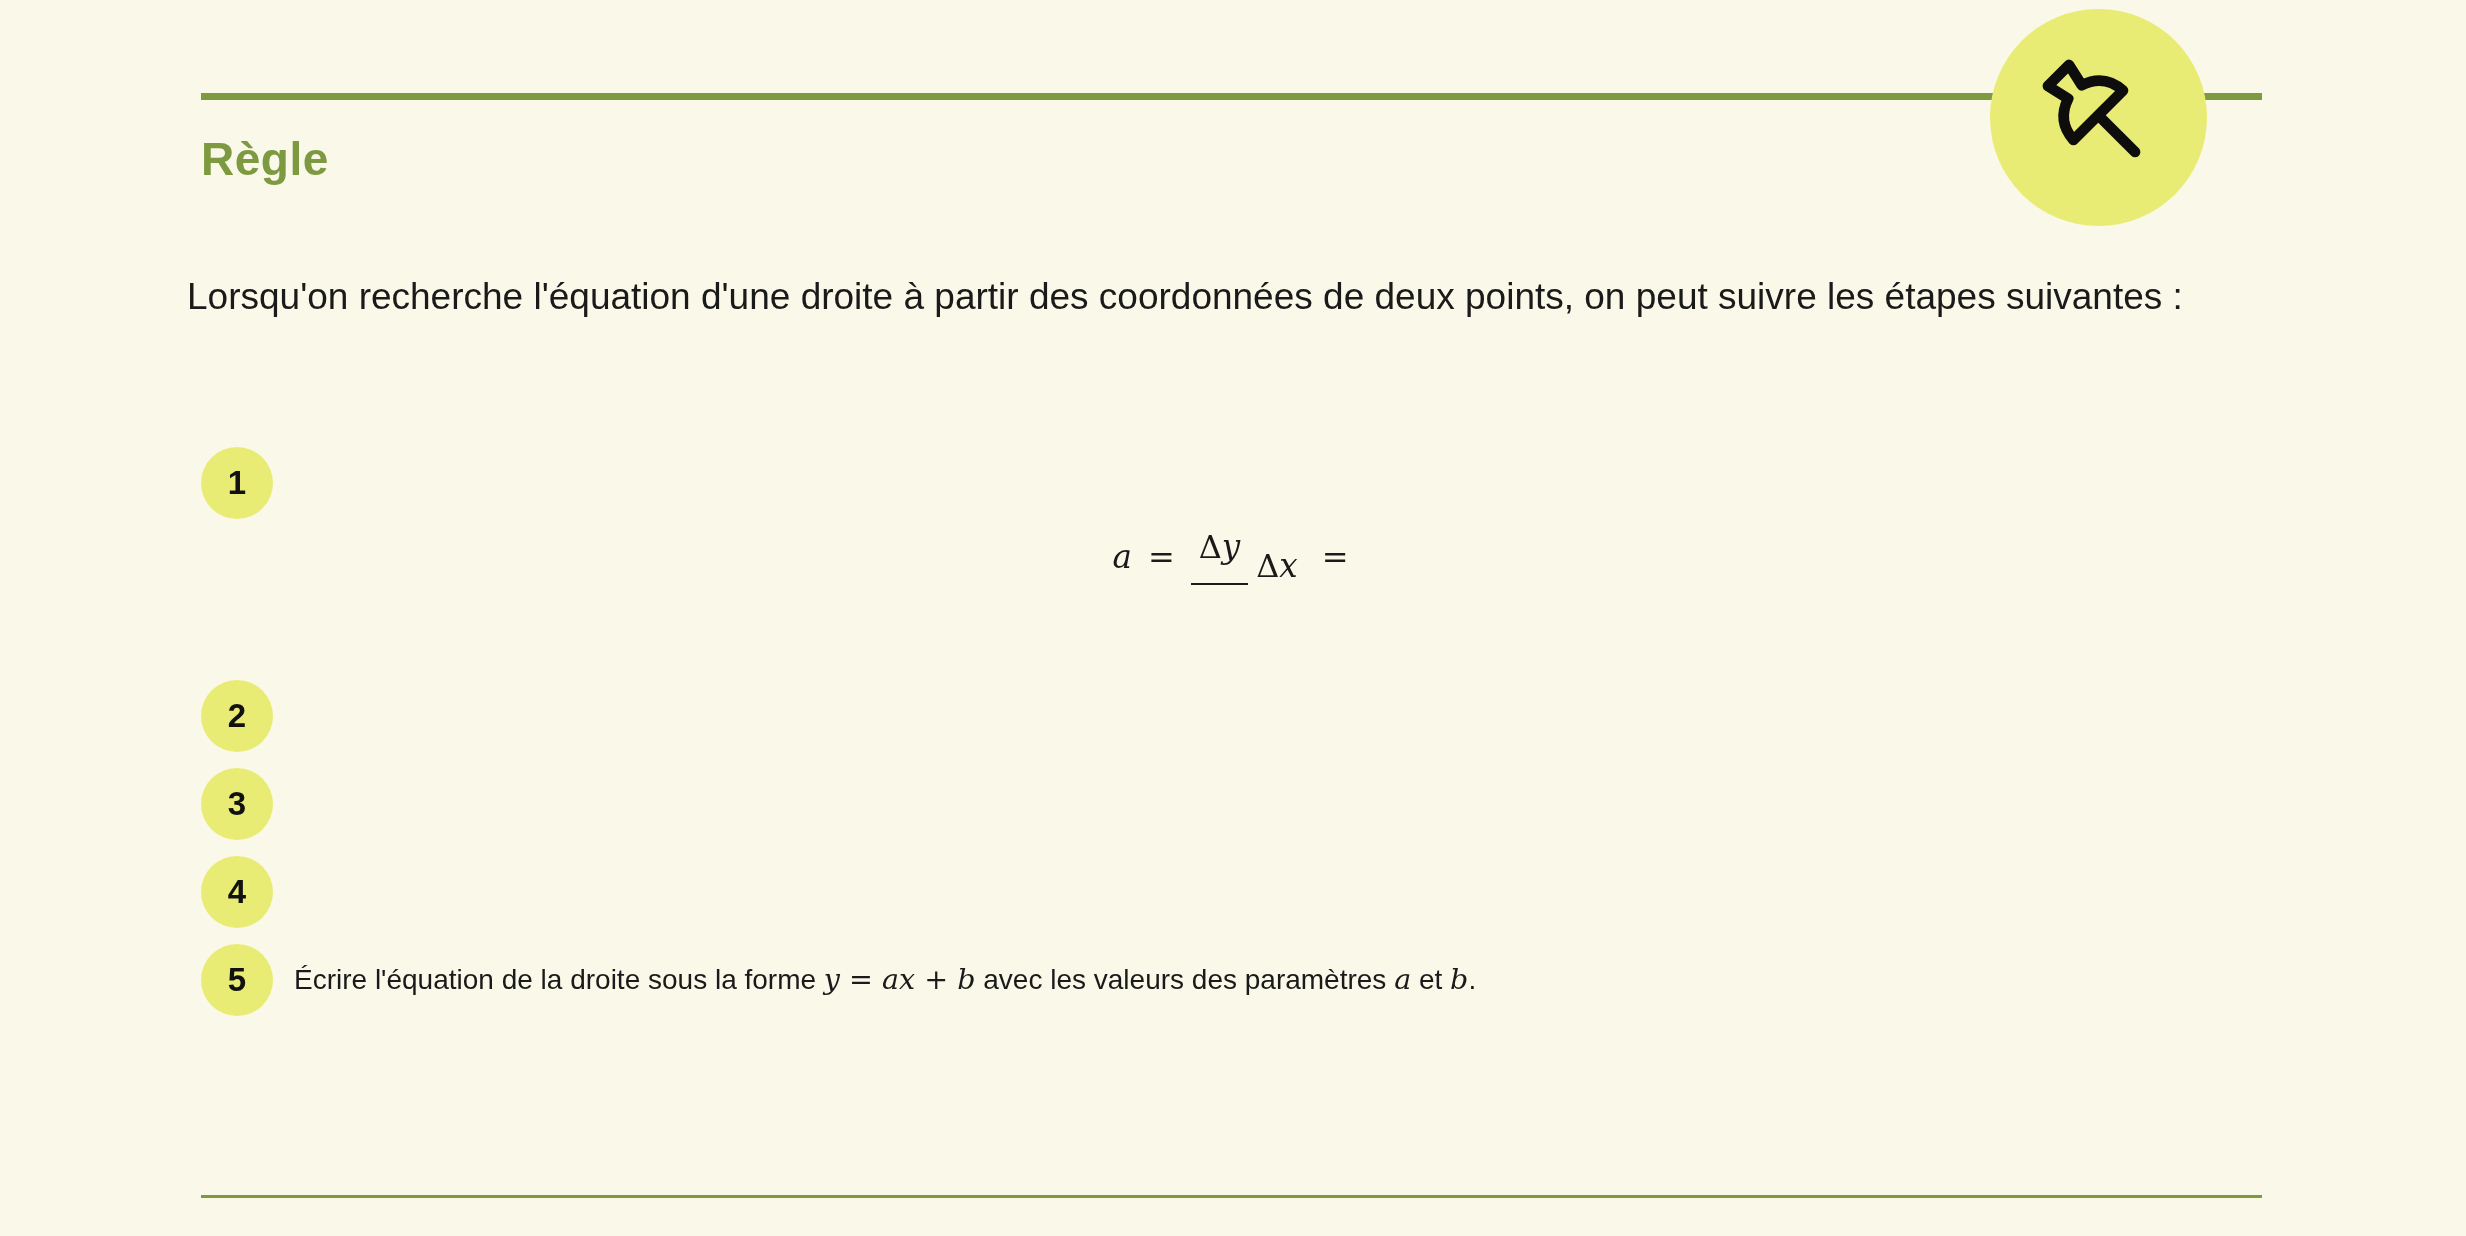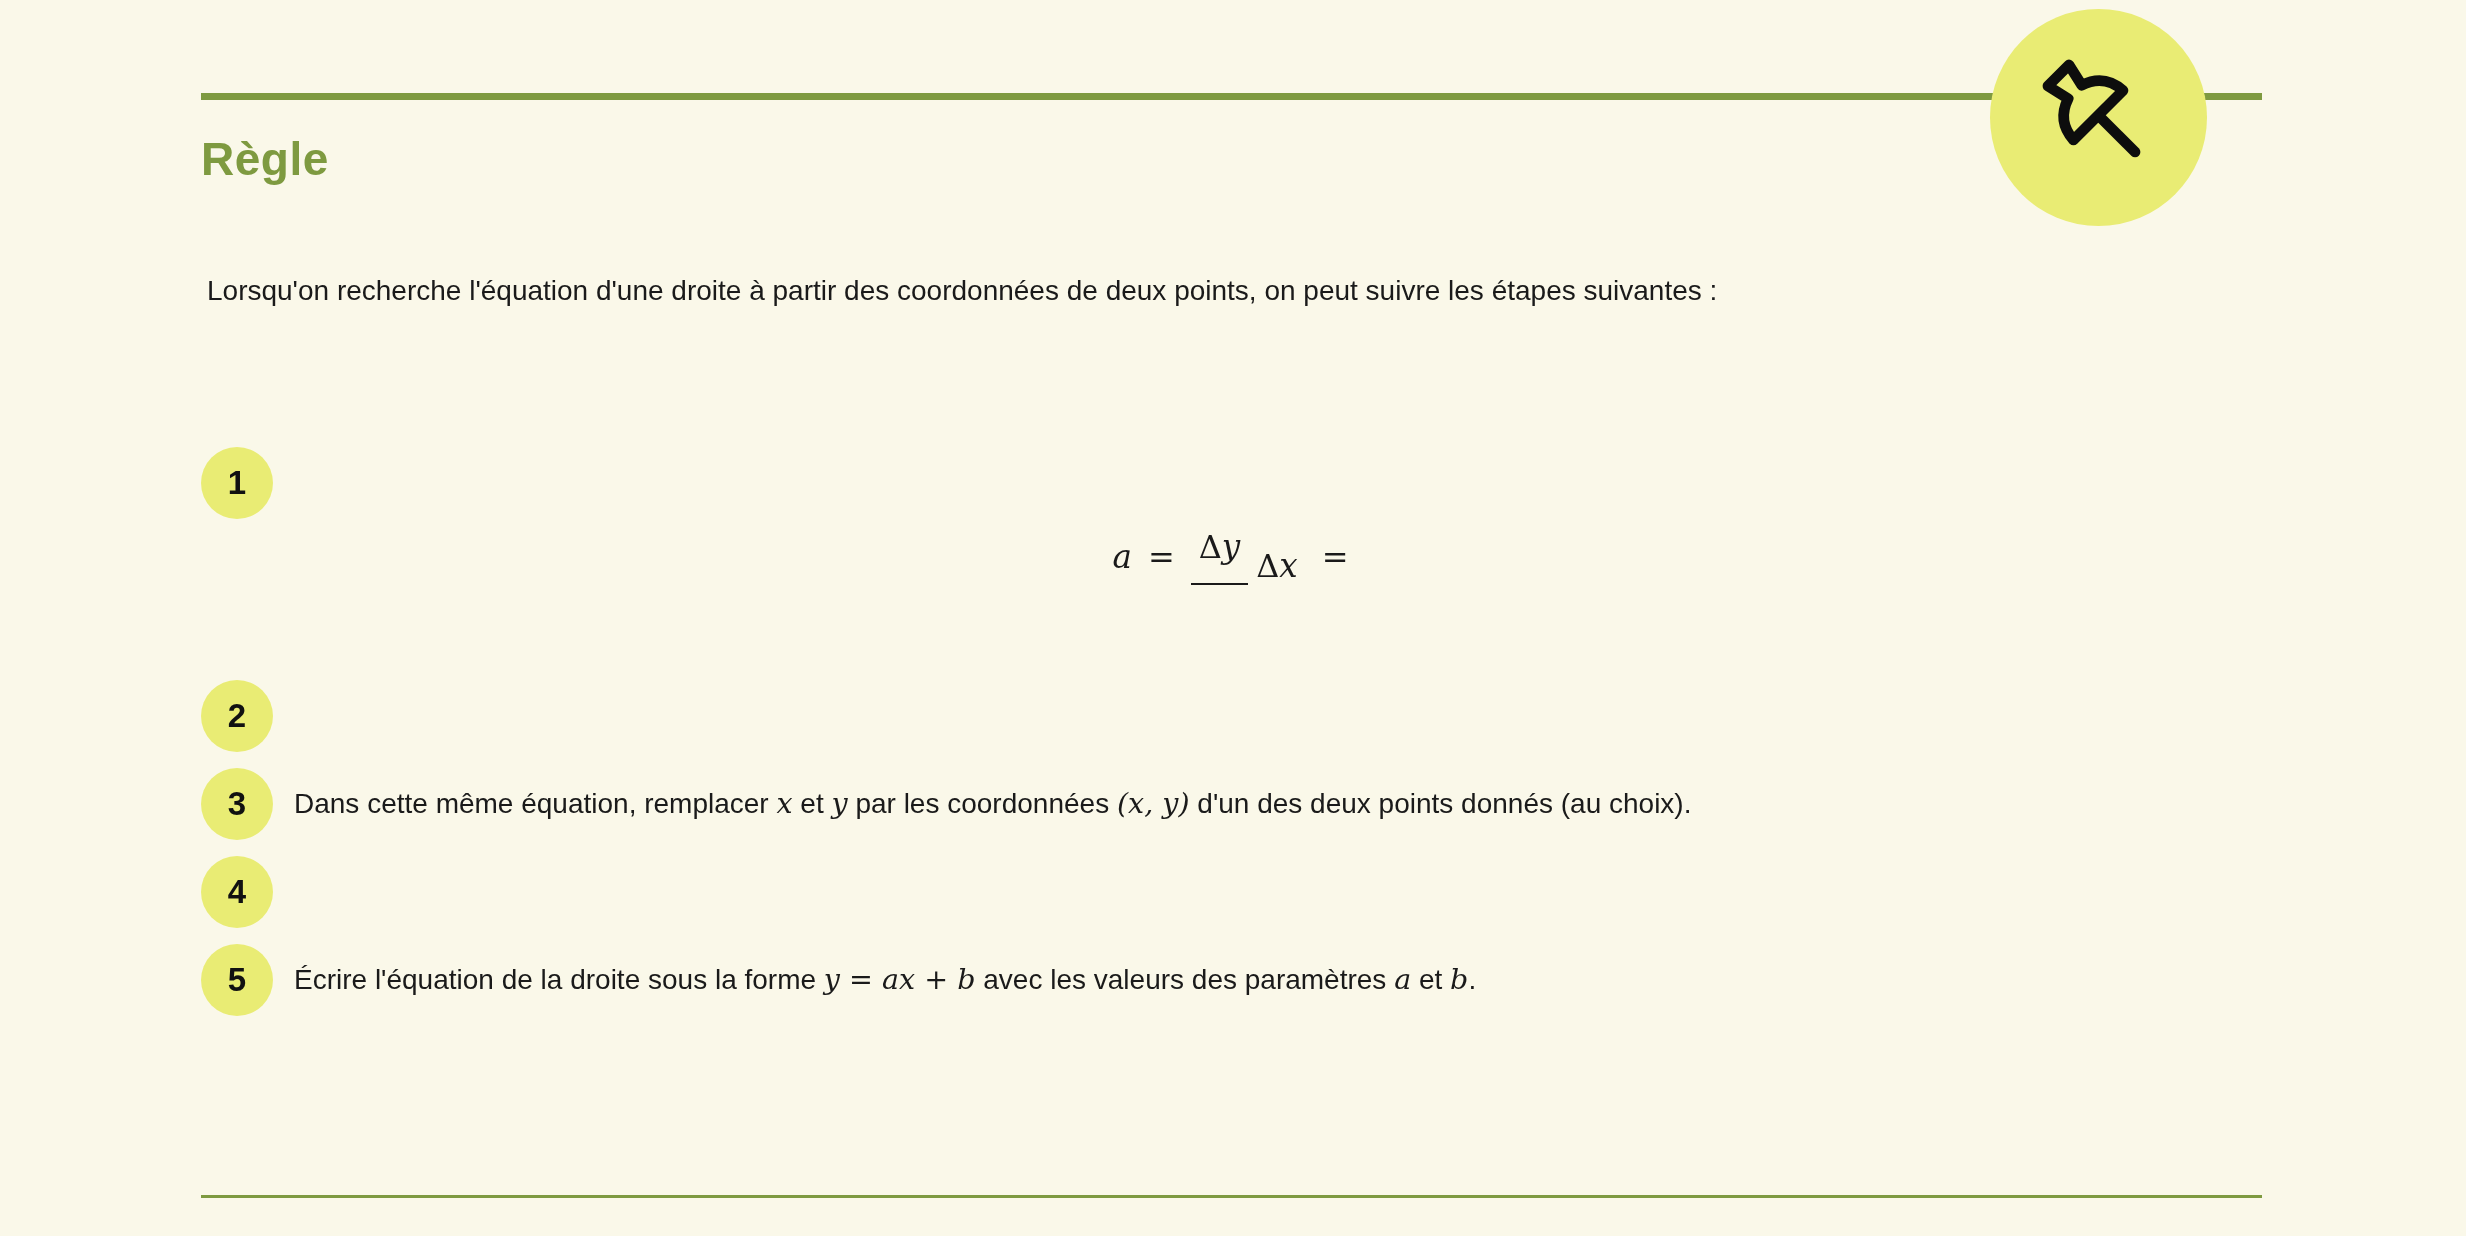--- a/index.html
+++ b/index.html
@@ -34,22 +34,22 @@
   }
   .pin-badge{
     position:absolute;left:1990px;top:9px;width:217px;height:217px;
     background:var(--badge-yellow);border-radius:50%;
     display:flex;align-items:center;justify-content:center;
     z-index:2;
   }
   .pin-badge svg{width:136px;height:136px;}
 
   .intro{
-    position:absolute;left:207px;top:272px;width:2100px;
-    font-size:28px;line-height:1.35;
+    position:absolute;left:187px;top:272px;width:2100px;
+    font-size:37px;line-height:1.35;
   }
 
   .step-row{
     position:absolute;left:201px;width:2100px;height:72px;
     display:flex;align-items:center;
   }
   .row-1{top:447px;}
   .row-2{top:680px;}
   .row-3{top:768px;}
   .row-4{top:856px;}
@@ -121,23 +121,20 @@
       <span class="mop">=</span>
     </span>
   </div>
 
   <div class="step-row row-2">
     <div class="step-badge">2</div>
   </div>
 
   <div class="step-row row-3">
     <div class="step-badge">3</div>
-    <div class="step-text">
-      <span>Dans cette même équation, remplacer </span><span class="mvar">x</span><span> et </span><span class="mvar">y</span><span> par les coordonnées </span><span class="mvar">(x, y)</span><span> d'un des deux points donnés (au choix).</span>
-    </div>
   </div>
 
   <div class="step-row row-4">
     <div class="step-badge">4</div>
   </div>
 
   <div class="step-row row-5">
     <div class="step-badge">5</div>
     <div class="step-text">
       <span>Écrire l'équation de la droite sous la forme </span><span class="mvar">y = ax + b</span><span> avec les valeurs des paramètres </span><span class="mvar">a</span><span> et </span><span class="mvar">b</span><span>.</span>

